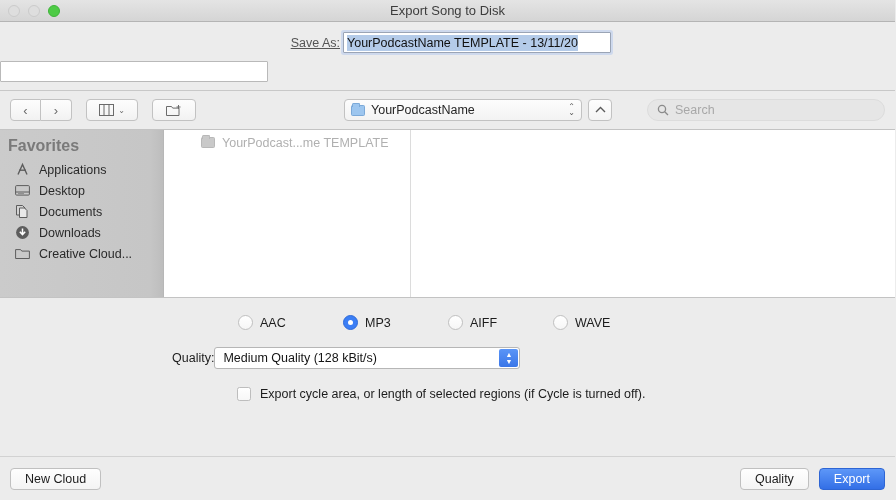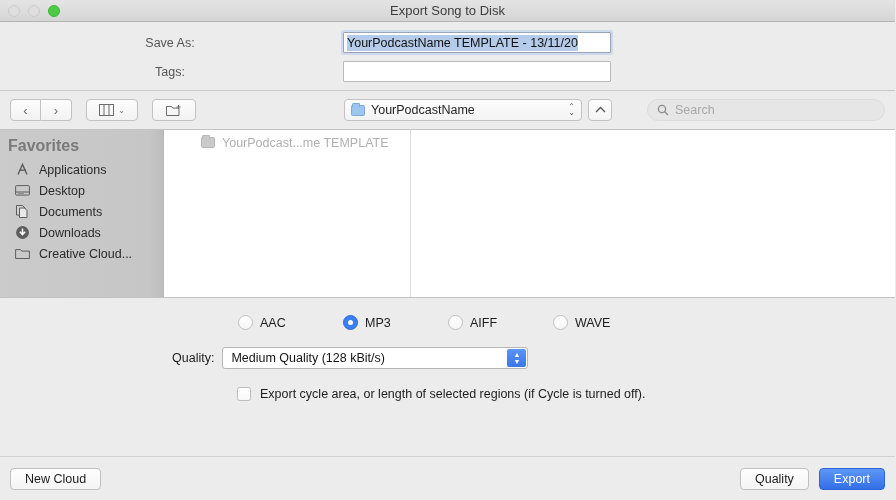--- a/index.html
+++ b/index.html
@@ -49,23 +49,23 @@
     flex: 0 0 68px;
     background: #ececec;
     border-bottom: 1px solid #c8c8c8;
     padding-top: 10px;
   }
   .form-row {
     display: flex; align-items: center;
     margin-bottom: 8px;
   }
   .form-label {
-    width: 343px; text-align: center;
+    width: 343px; text-align: right;
     padding-right: 3px;
-    font-size: 12.5px; color: #555;
+    font-size: 12.5px; color: #555; text-decoration: underline;
   }
   .text-field {
     width: 268px; height: 21px;
     background: #fff;
     border: 1px solid #b9b9b9;
     border-radius: 1px;
     font-size: 12.5px;
     color: #1a1a1a;
     padding: 0 3px;
     display: flex; align-items: center;
@@ -235,21 +235,21 @@
   }
   .radio.on:after {
     content: ""; width: 5px; height: 5px;
     border-radius: 50%; background: #fff;
   }
 
   .quality-row {
     display: flex; align-items: center;
     margin-top: 17px; padding-left: 172px;
   }
-  .q-label { font-size: 12.5px; color: #1c1c1c; margin-right: 8px; }
+  .q-label { font-size: 12.5px; color: #1c1c1c; }
   .q-popup {
     width: 306px; height: 22px;
     background: #fff;
     border: 1px solid #b6b6b6; border-radius: 3px;
     display: flex; align-items: center;
     font-size: 12.5px; color: #141414;
     padding-left: 8px; position: relative;
   }
   .q-stepper {
     position: absolute; right: 1px; top: 1px;
@@ -317,21 +317,20 @@
   </div>
 
   <div class="form-area">
     <div class="form-row">
       <div class="form-label">Save As:</div>
       <div class="text-field focused">
         <span class="sel-text">YourPodcastName TEMPLATE - 13/11/20</span>
       </div>
     </div>
     <div class="form-row">
-      <div class="form-label">Tags:</div>
       <div class="text-field"></div>
     </div>
   </div>
 
   <div class="toolbar">
     <div class="seg-group">
       <div class="tb-btn left">
         <span class="chev">‹</span>
       </div>
       <div class="tb-btn right">

